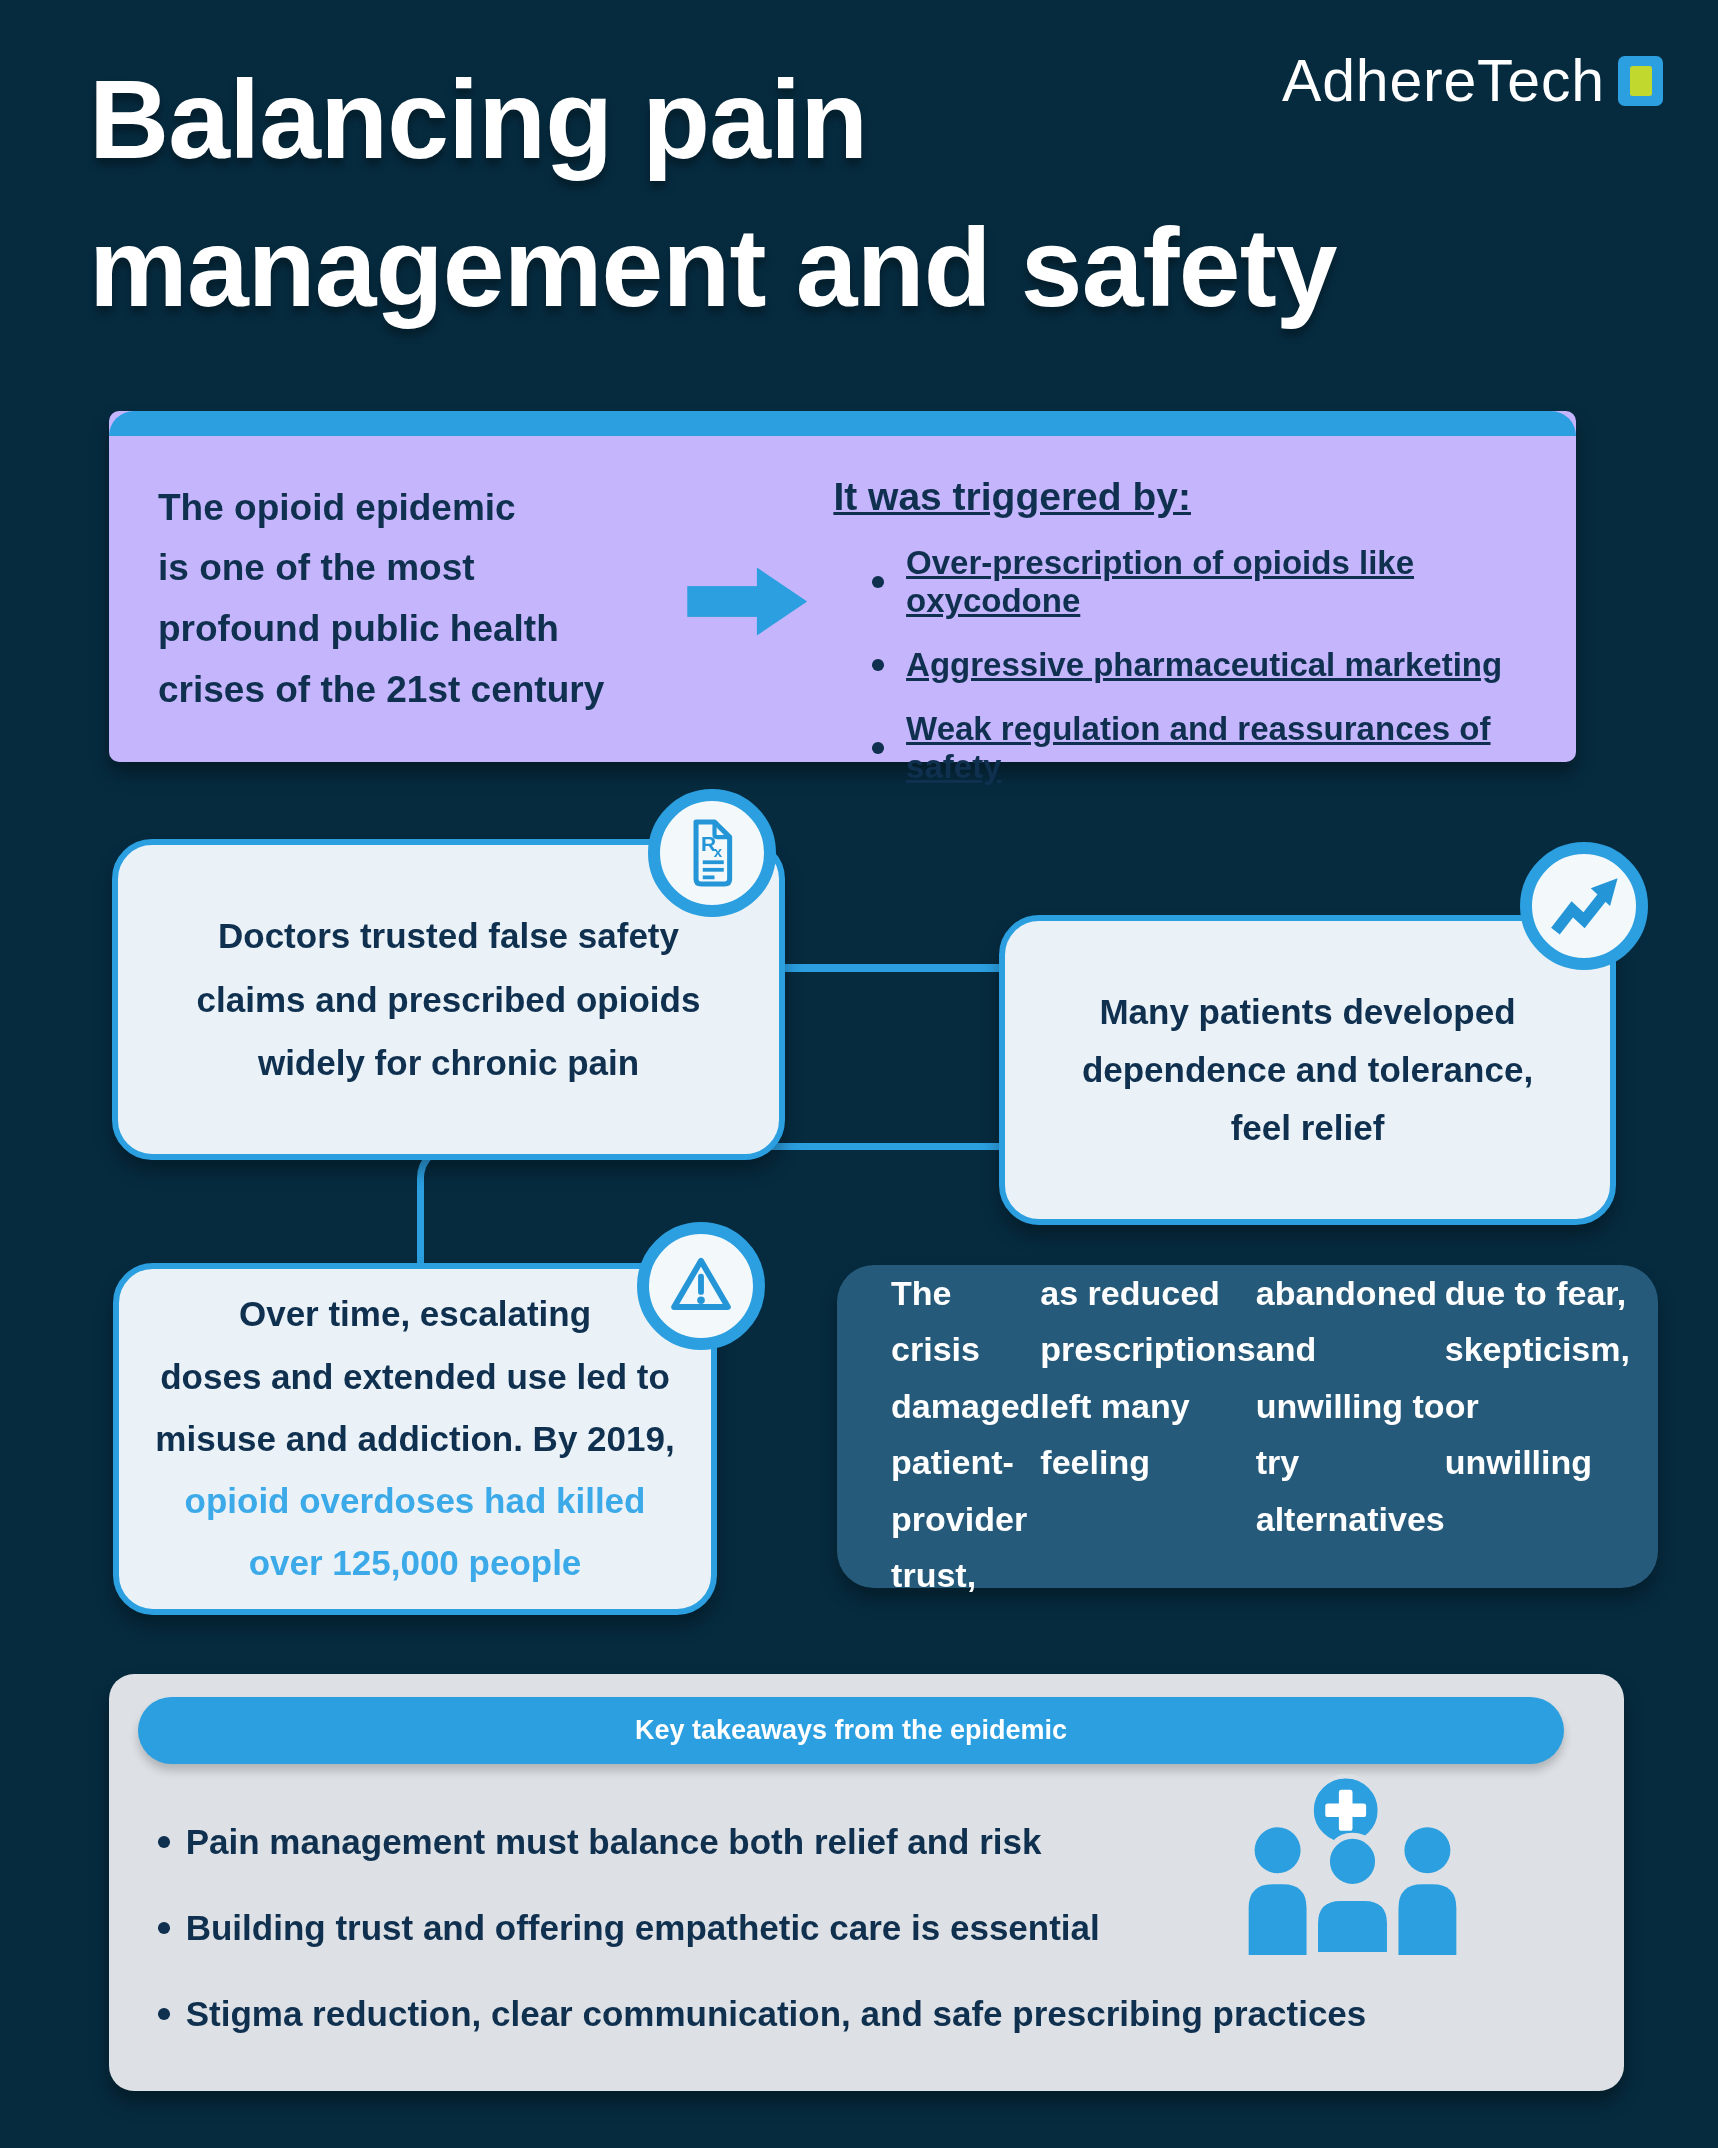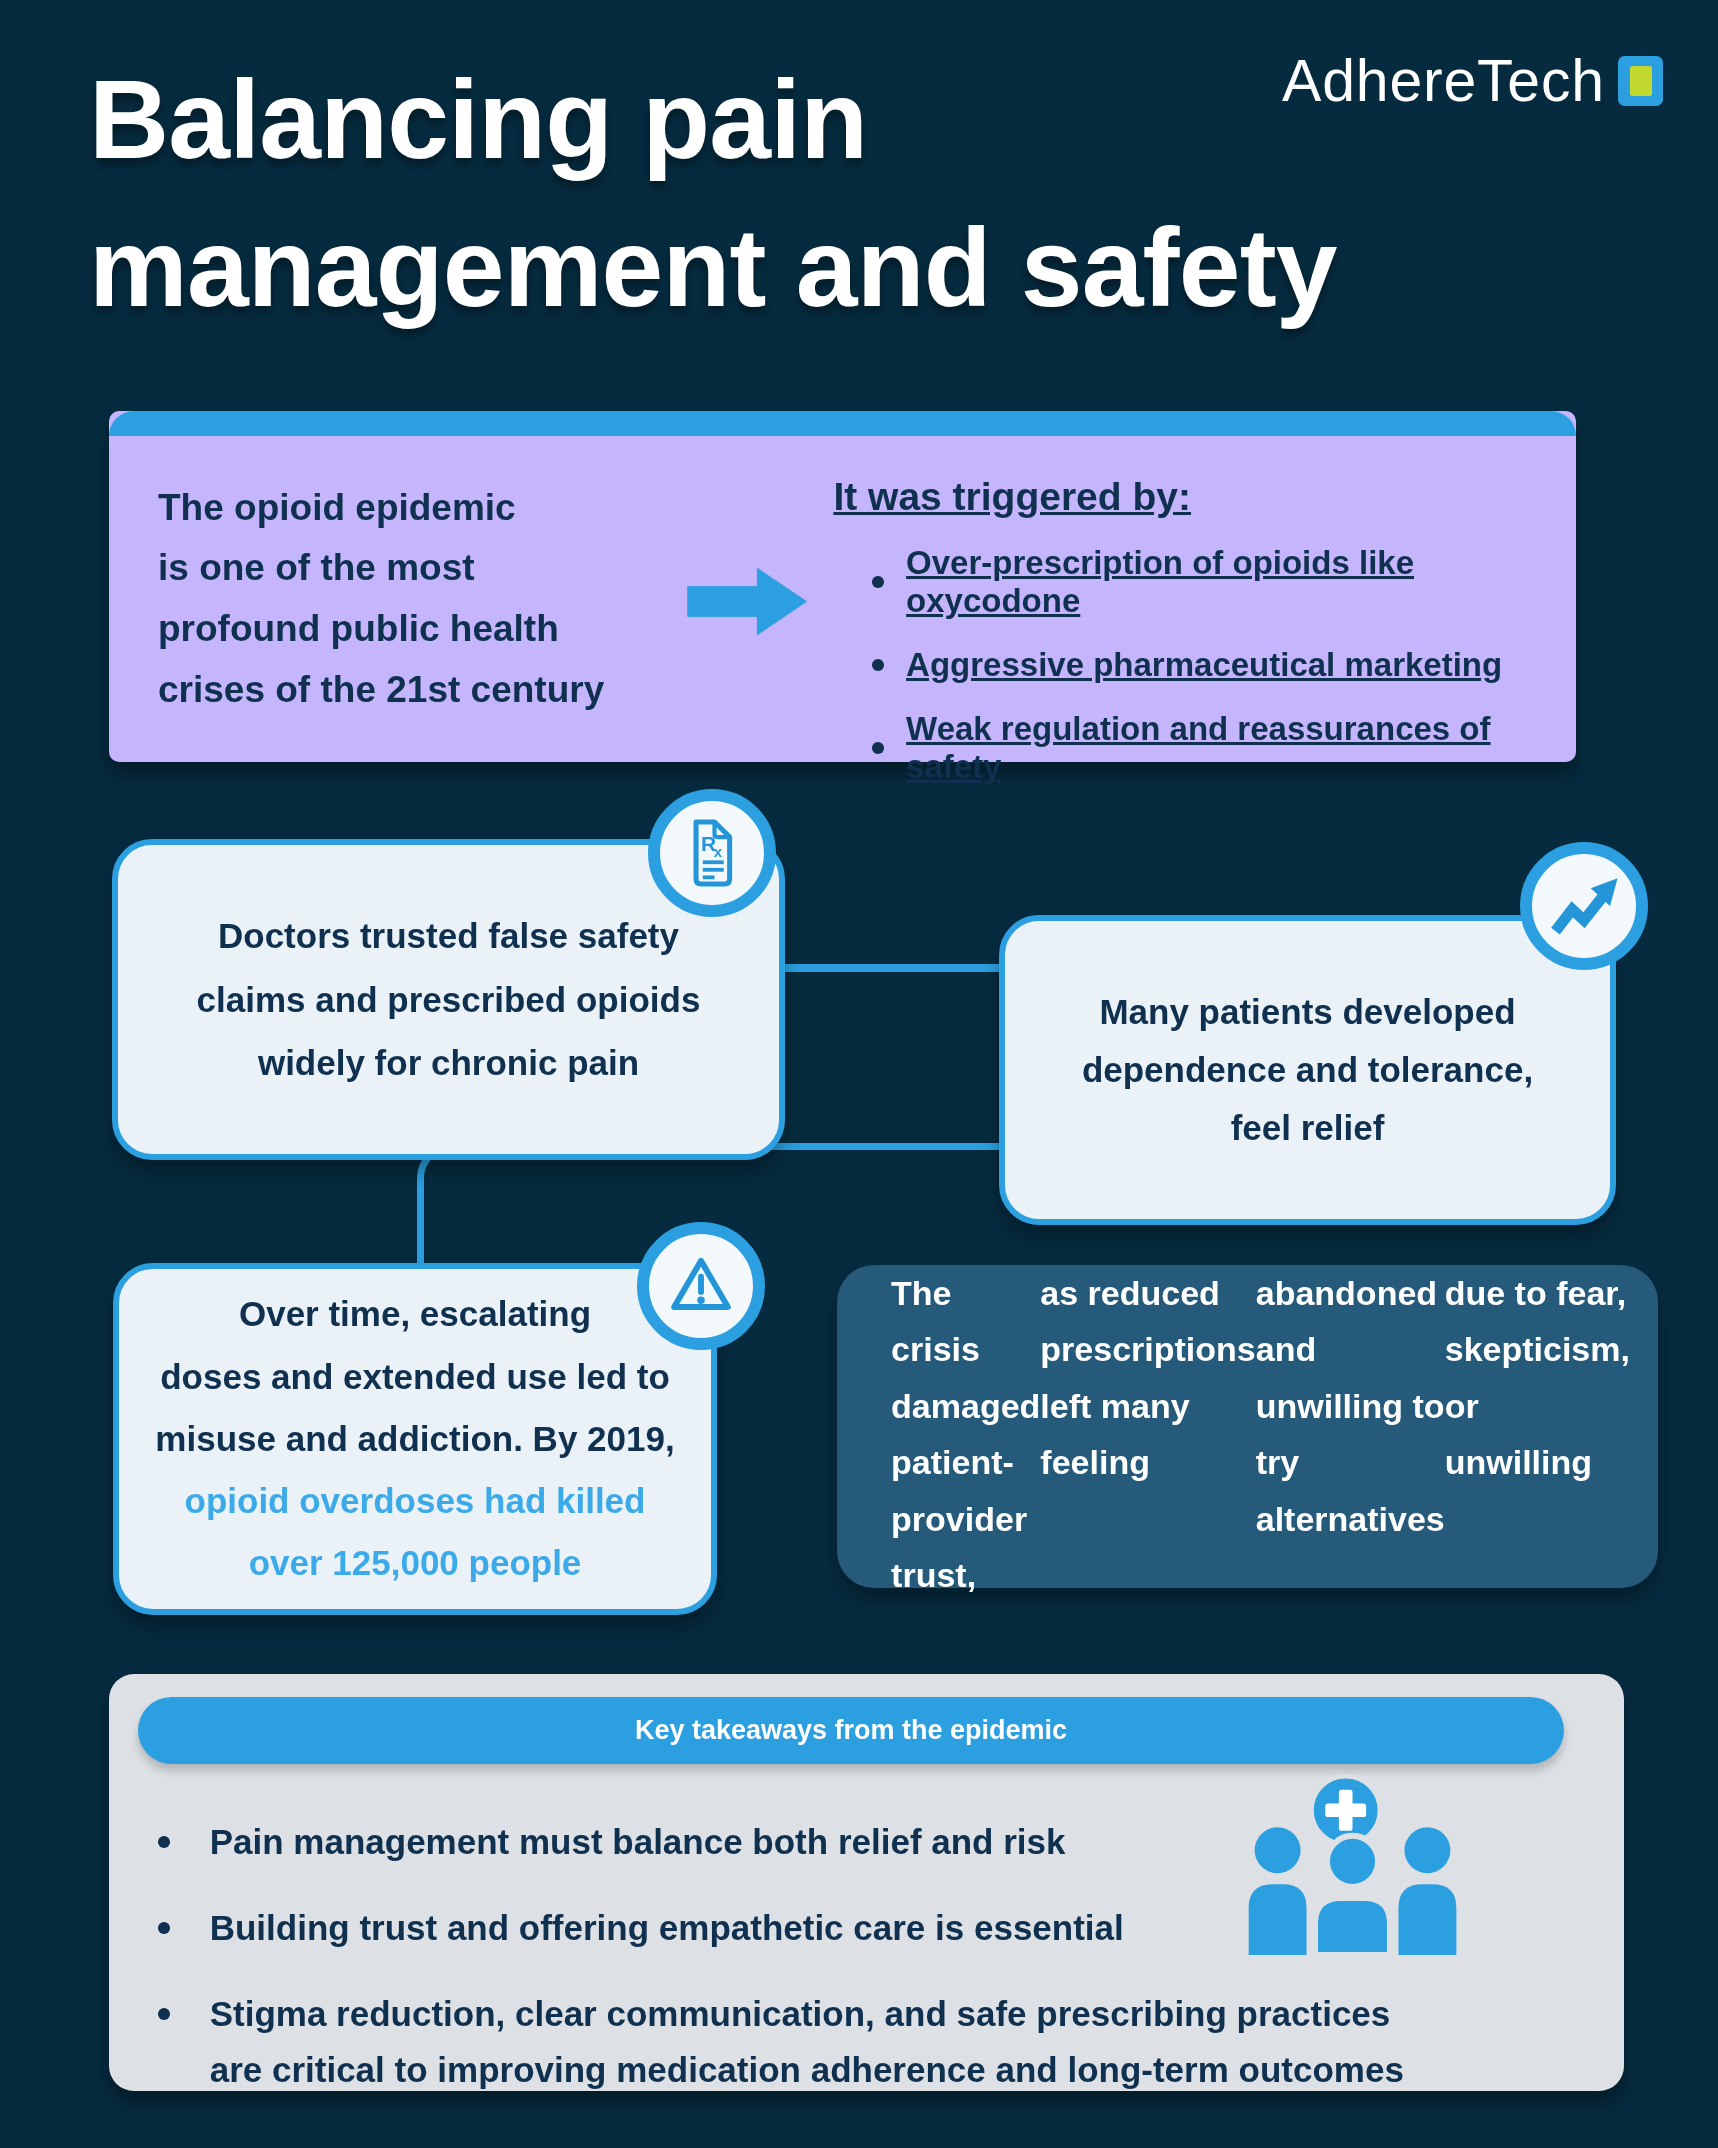--- a/index.html
+++ b/index.html
@@ -60,21 +60,21 @@
                flex-direction:row;justify-content:center;padding:0 34px 0 60px;
                box-sizing:border-box;box-shadow:0 11.7px 18.5px rgba(0,0,0,.3);}
   
   .takeaways{position:absolute;left:109px;top:1674px;width:1515px;height:417px;background:#dde1e5;
              border-radius:25px;box-shadow:0 11.7px 18.5px rgba(0,0,0,.35);}
   .pill{position:absolute;left:138px;top:1697px;width:1426px;height:67px;background:#2b9fe0;
         border-radius:37px;display:flex;align-items:center;justify-content:center;color:#ffffff;
         font-size:27px;z-index:2;box-shadow:0 6.7px 10px rgba(0,0,0,.2);}
   .tk-list{position:absolute;left:158px;top:1814px;width:1351px;display:flex;flex-direction:column;
            gap:30px;font-size:35px;line-height:1.6;color:#10304f;z-index:2;}
-  .tk-item{display:flex;gap:40px;}
+  .tk-item{display:flex;gap:16px;}
   .tk-item .dot{margin-top:22px;}
   .people-icon{position:absolute;left:1240px;top:1772px;z-index:2;}
 </style>
 </head>
 <body>
 
 <div class="page">
 
   <div class="logo">
     <span>AdhereTech</span>
@@ -187,21 +187,20 @@
       <span>Pain management must balance both relief and risk</span>
     </div>
     <div class="tk-item">
       <span class="dot"></span>
       <span>Building trust and offering empathetic care is essential</span>
     </div>
     <div class="tk-item">
       <span class="dot"></span>
       <span>
         <span style="display:block">Stigma reduction, clear communication, and safe prescribing practices</span>
-        <span style="display:block">are critical to improving medication adherence and long-term outcomes</span>
       </span>
     </div>
   </div>
   <div class="people-icon">
     <svg width="225" height="183" viewBox="0 0 260 215">
       <circle cx="122" cy="45" r="40" fill="#2b9fe0" stroke="#dde1e5" stroke-width="5"></circle>
       <rect x="98" y="37" width="48" height="16" rx="3" fill="#ffffff"></rect>
       <rect x="114" y="21" width="16" height="48" rx="3" fill="#ffffff"></rect>
       <circle cx="42" cy="92" r="27" fill="#2b9fe0"></circle>
       <path d="M8 215 V160 Q8 132 36 132 H48 Q76 132 76 160 V215 Z" fill="#2b9fe0"></path>

